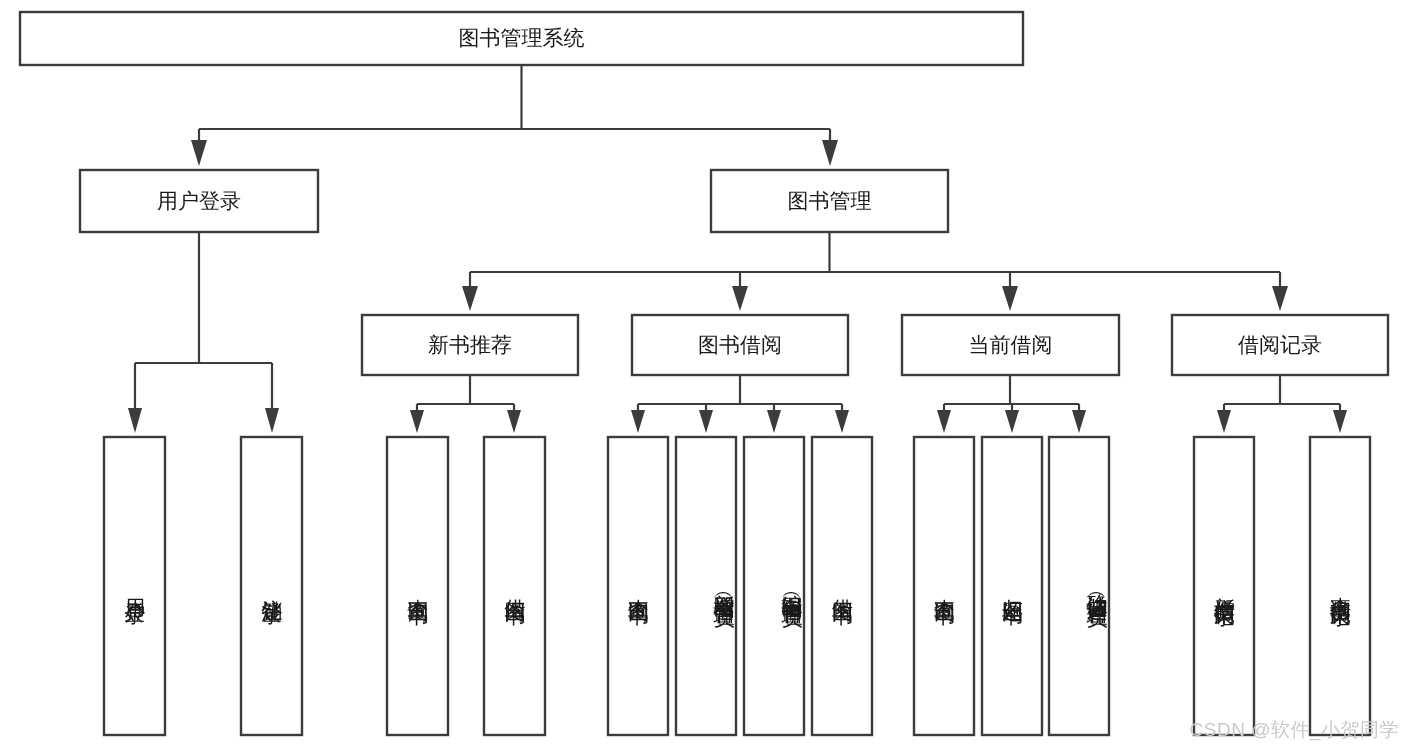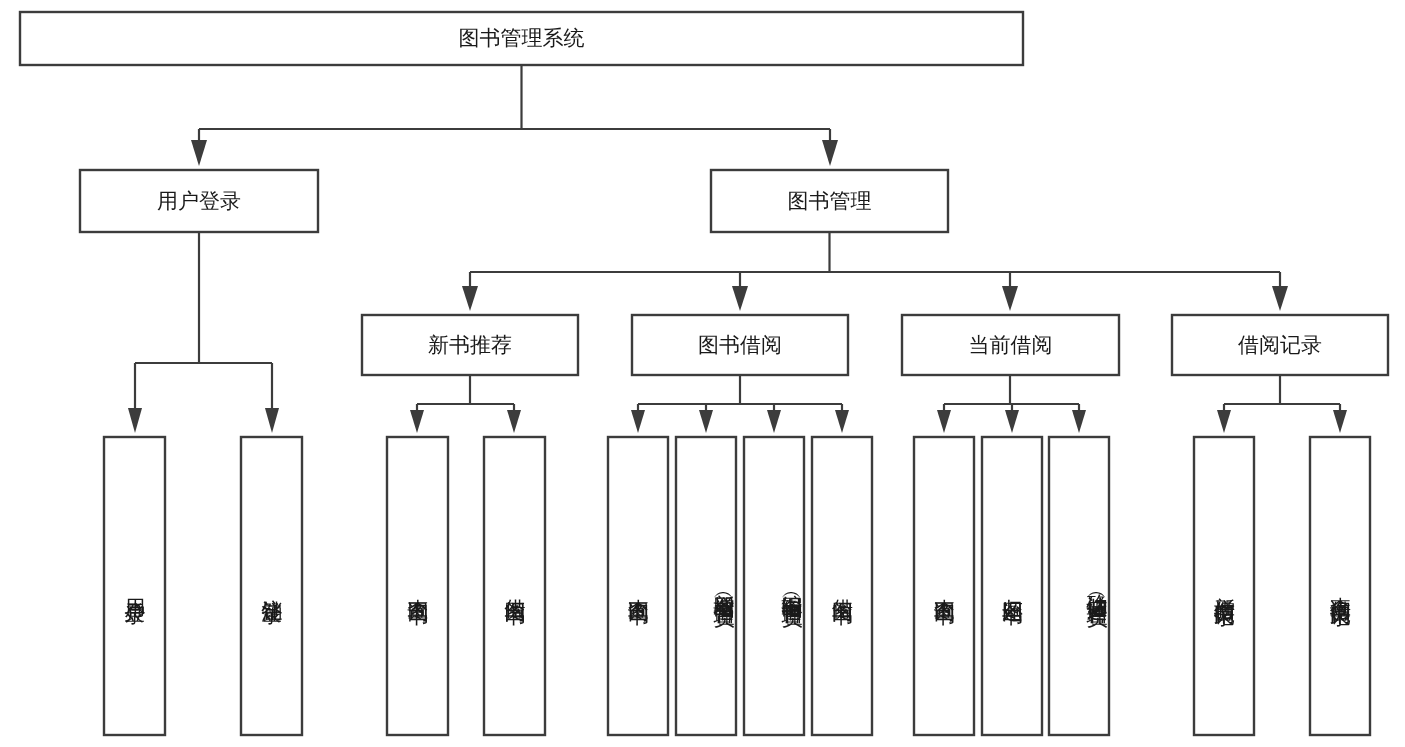--- a/index.html
+++ b/index.html
@@ -189,13 +189,14 @@
   <div class="leaf-label" style="left:608px; top:437px; width:60px; height:298px;">查询图书</div>
   <div class="leaf-label" style="left:676px; top:437px; width:60px; height:298px; align-items:flex-start;">新增图书（管理员）</div>
   <div class="leaf-label" style="left:744px; top:437px; width:60px; height:298px; align-items:flex-start;">编辑图书（管理员）</div>
   <div class="leaf-label" style="left:812px; top:437px; width:60px; height:298px;">借阅图书</div>
   <div class="leaf-label" style="left:914px; top:437px; width:60px; height:298px;">查询图书</div>
   <div class="leaf-label" style="left:982px; top:437px; width:60px; height:298px;">归还图书</div>
   <div class="leaf-label" style="left:1049px; top:437px; width:60px; height:298px; align-items:flex-start;">确认归还（管理员）</div>
   <div class="leaf-label" style="left:1194px; top:437px; width:60px; height:298px;">新增借阅记录</div>
   <div class="leaf-label" style="left:1310px; top:437px; width:60px; height:298px;">查询借阅记录</div>
 
+  <div class="watermark">CSDN @软件_小贺同学</div>
 </div>
 
 </body></html>

